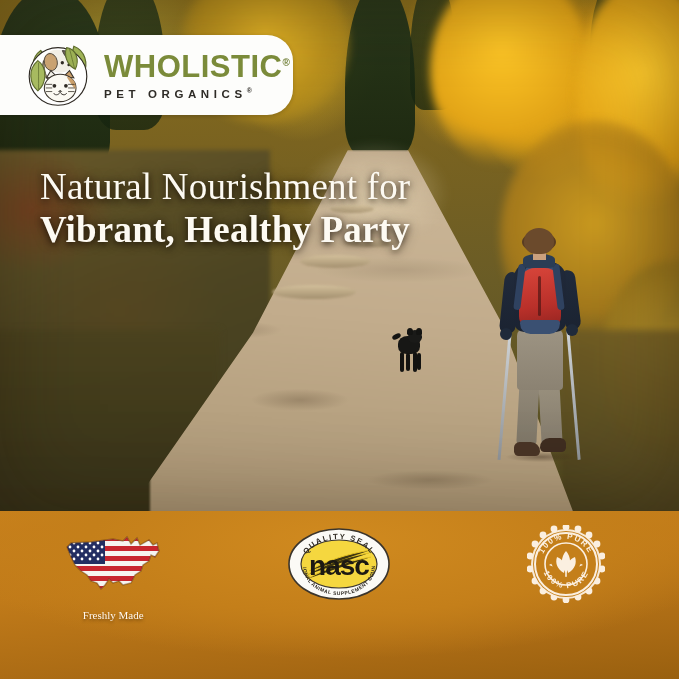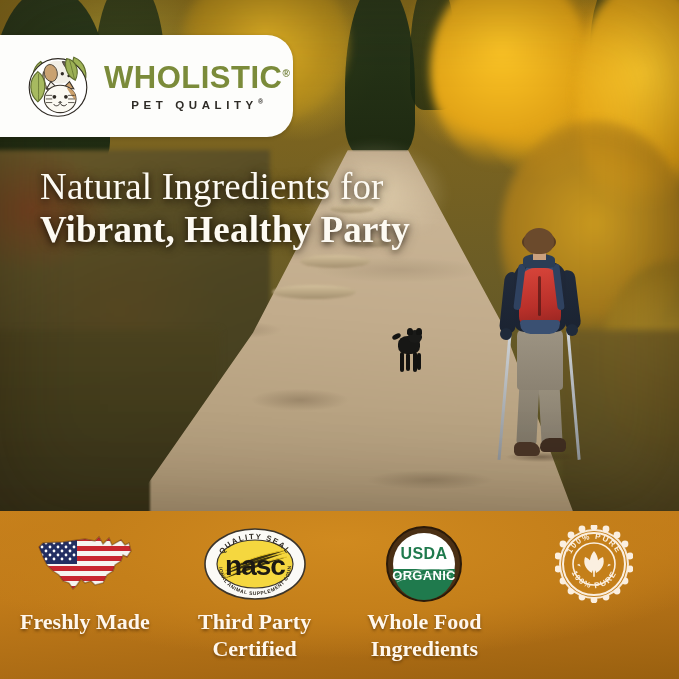--- a/index.html
+++ b/index.html
@@ -113,22 +113,22 @@
   .h-leg-l{position:absolute;left:26px;top:150px;width:20px;height:68px;background:linear-gradient(180deg,#938a79,#7e7667);border-radius:5px;transform:rotate(3deg);}
   .h-leg-r{position:absolute;left:48px;top:150px;width:21px;height:70px;background:linear-gradient(180deg,#9b927f,#837a6b);border-radius:5px;transform:rotate(-3deg);}
   .h-boot-l{position:absolute;left:22px;top:214px;width:26px;height:14px;background:#4a3526;border-radius:6px 10px 5px 5px;}
   .h-boot-r{position:absolute;left:48px;top:210px;width:26px;height:14px;background:#3f2d20;border-radius:10px 6px 5px 5px;}
   .pole{position:absolute;width:3px;background:linear-gradient(180deg,#cfd3d6,#8f9499);}
   .pole-l{left:11px;top:106px;height:126px;transform:rotate(5deg);}
   .pole-r{left:80px;top:102px;height:130px;transform:rotate(-5deg);}
   .h-shadow{position:absolute;left:14px;top:224px;width:70px;height:10px;background:radial-gradient(ellipse at 50% 50%, rgba(60,45,30,.45), rgba(60,45,30,0) 72%);}
 
   
-  .logo-panel{position:absolute;left:0;top:35px;width:293px;height:102px;background:#fdfdfb;
-    border-radius:0 26px 26px 0;display:flex;align-items:center;box-shadow:0 1px 4px rgba(0,0,0,.2);text-align:center;}
+  .logo-panel{position:absolute;left:0;top:35px;width:293px;height:80px;background:#fdfdfb;
+    border-radius:0 26px 26px 0;display:flex;align-items:center;box-shadow:0 1px 4px rgba(0,0,0,.2);}
   .logo-mark{width:72px;height:72px;margin-left:22px;flex:0 0 auto;}
   .wordmark{margin-left:10px;}
   .wm-main{display:block;font-family:"Liberation Sans", sans-serif;font-weight:700;
     font-size:31px;letter-spacing:.5px;color:#7b8b3a;line-height:1;position:relative;}
   .wm-reg{font-size:10px;vertical-align:super;color:#6e7d34;}
   .wm-sub{display:block;font-family:"Liberation Sans", sans-serif;font-weight:700;
     font-size:11.5px;letter-spacing:4.6px;color:#2e2b26;margin-top:5px;}
   .wm-sub sup{font-size:7px;letter-spacing:0;}
 
   
@@ -139,21 +139,21 @@
 
   
   .badge-bar{position:absolute;left:0;top:511px;width:679px;height:168px;
     background:
       radial-gradient(ellipse 520px 150px at 50% 18%, #d08a1f 0%, #c47f1a 48%, rgba(196,127,26,0) 78%),
       linear-gradient(175deg,#c8801c 0%, #c07a19 40%, #a96a14 78%, #99600f 100%);}
   .badges{position:absolute;left:0;top:0;width:679px;height:168px;display:flex;}
   .badge{flex:1 1 0;display:flex;flex-direction:column;align-items:center;padding-top:14px;}
   .badge-art{height:78px;display:flex;align-items:center;justify-content:center;}
   .badge-label{margin-top:6px;text-align:center;color:#fff7ec;
-    font-family:"Liberation Serif", serif;font-weight:700;font-size:22px;line-height:1.22;
+    font-family:"Liberation Serif", serif;font-weight:400;font-size:11px;line-height:1.22;
     text-shadow:0 2px 3px rgba(70,38,5,.55);}
   .badge-label span{display:block;}
 
   
   .vignette{position:absolute;inset:0;pointer-events:none;
     box-shadow:inset 0 0 90px rgba(30,18,6,.35);}
 </style>
 </head>
 <body>
 
@@ -258,26 +258,26 @@
       <circle cx="61" cy="65" r="2.6" fill="#2f2a24"></circle>
       <path d="M53 71 l-3.2 2.4 h6.4 Z" fill="#2f2a24"></path>
       <path d="M53 74 C50 79 45 78 44 75" stroke="#2f2a24" stroke-width="1.3" fill="none"></path>
       <path d="M53 74 C56 79 61 78 62 75" stroke="#2f2a24" stroke-width="1.3" fill="none"></path>
       <path d="M33 63 h9 M33 68 h9 M33 73 h9" stroke="#3a342c" stroke-width="1.1"></path>
       <path d="M64 63 h9 M64 68 h9 M64 73 h9" stroke="#3a342c" stroke-width="1.1"></path>
     </svg>
 
     <div class="wordmark">
       <span class="wm-main"><span>WHOLISTIC</span><span class="wm-reg">®</span></span>
-      <span class="wm-sub"><span>PET QUALITY</span><sup>®</sup></span>
+      <span class="wm-sub"><span>PET ORGANICS</span><sup>®</sup></span>
     </div>
   </div>
 
   <div class="headline">
-    <span class="hl1">Natural Ingredients for</span>
+    <span class="hl1">Natural Nourishment for</span>
     <span class="hl2">Vibrant, Healthy Party</span>
   </div>
 
   <div class="badge-bar">
     <div class="badges">
 
       <div class="badge">
         <div class="badge-art">
           <svg width="104" height="66" viewBox="0 0 104 66">
             <defs>
@@ -362,43 +362,22 @@
             </g>
             <text font-family="'Liberation Sans',sans-serif" font-weight="700" font-size="7.6" fill="#2e2921" letter-spacing="1.6">
               <textPath href="#nascTop" startOffset="50%" text-anchor="middle">QUALITY SEAL</textPath>
             </text>
             <text font-family="'Liberation Sans',sans-serif" font-weight="700" font-size="5" fill="#2e2921" letter-spacing="0.5">
               <textPath href="#nascBot" startOffset="50%" text-anchor="middle">NATIONAL ANIMAL SUPPLEMENT COUNCIL</textPath>
             </text>
             <text x="52" y="48" text-anchor="middle" font-family="'Liberation Sans',sans-serif" font-weight="700" font-size="28" fill="#1c1913" letter-spacing="-1">nasc</text>
           </svg>
         </div>
-        <div class="badge-label">
-          <span>Third Party</span>
-          <span>Certified</span>
-        </div>
       </div>
 
-      <div class="badge">
-        <div class="badge-art">
-          <svg width="78" height="78" viewBox="0 0 78 78">
-            <circle cx="39" cy="39" r="37" fill="#4a2f14" stroke="#2b1a09" stroke-width="2"></circle>
-            <circle cx="39" cy="39" r="31" fill="#ffffff"></circle>
-            <path d="M8 44 A31 31 0 0 0 70 44 Z" fill="#1f7a4d"></path>
-            <path d="M10 52 C26 44 50 42 68 46" stroke="#ffffff" stroke-width="1" fill="none" opacity=".55"></path>
-            <path d="M12 57 C28 49 52 47 66 51" stroke="#ffffff" stroke-width="1" fill="none" opacity=".45"></path>
-            <text x="39" y="34" text-anchor="middle" font-family="'Liberation Sans',sans-serif" font-weight="700" font-size="16" fill="#1f7a4d" letter-spacing="0.4">USDA</text>
-            <text x="39" y="55" text-anchor="middle" font-family="'Liberation Sans',sans-serif" font-weight="700" font-size="13" fill="#ffffff" letter-spacing="0.3">ORGANIC</text>
-          </svg>
-        </div>
-        <div class="badge-label">
-          <span>Whole Food</span>
-          <span>Ingredients</span>
-        </div>
-      </div>
 
       <div class="badge">
         <div class="badge-art">
           <svg width="78" height="78" viewBox="0 0 78 78">
             <defs>
               <path id="pureTop" d="M14 39 A25 25 0 0 1 64 39"></path>
               <path id="pureBot" d="M15 39 A24 24 0 0 0 63 39"></path>
             </defs>
             <g fill="#fbefe0" opacity=".95">
               <circle cx="39" cy="39" r="35"></circle>

